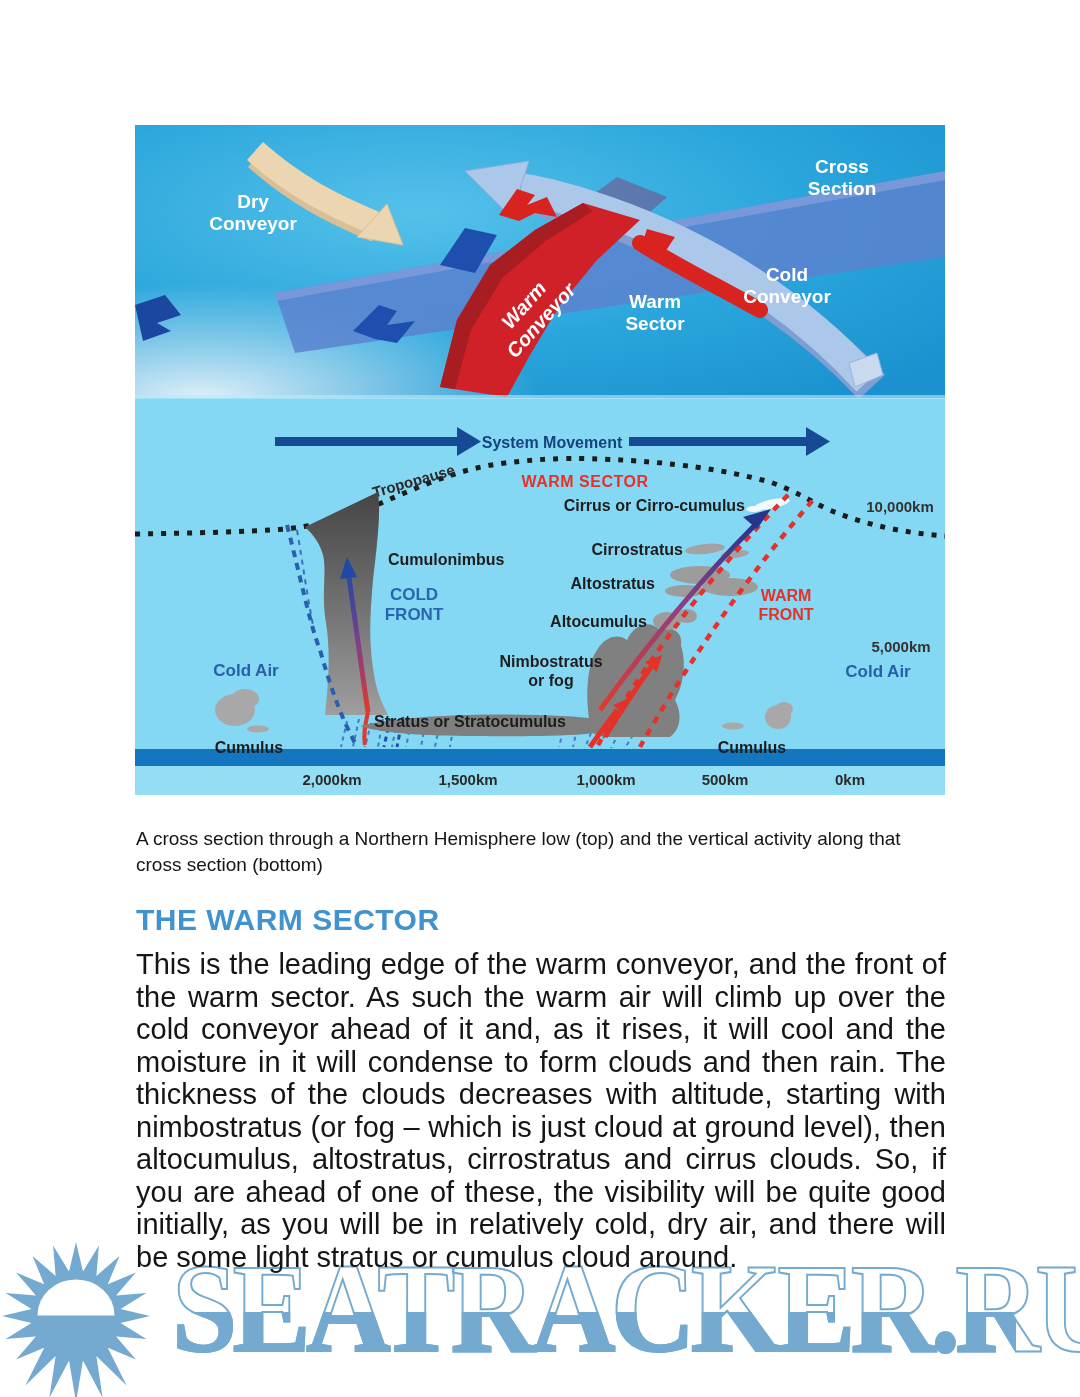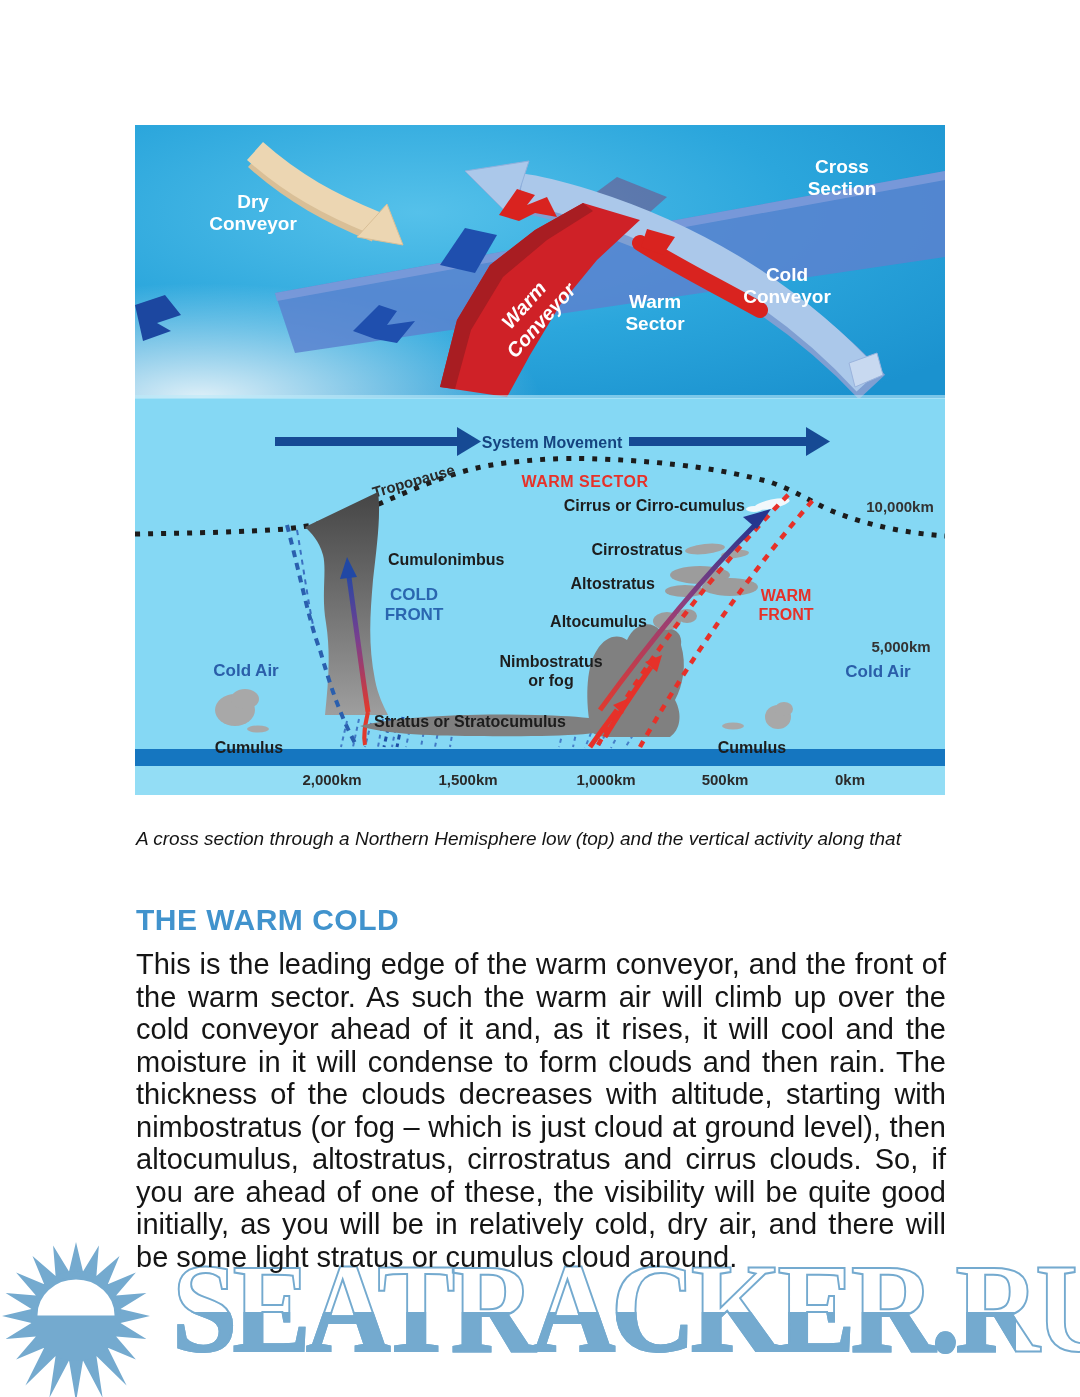--- a/index.html
+++ b/index.html
@@ -1,20 +1,20 @@
 <!DOCTYPE html>
 <html><head>
 <meta charset="utf-8">
 <style>
   html,body{margin:0;padding:0;background:#ffffff;}
   .page{position:relative;width:1080px;height:1397px;background:#fff;overflow:hidden;
         font-family:"Liberation Sans",sans-serif;}
   .diagram{position:absolute;left:135px;top:125px;width:810px;height:670px;}
   .diagram svg{display:block;}
-  .caption{position:absolute;left:136px;top:826px;width:812px;font-style:italic;
+  .caption{position:absolute;left:136px;top:826px;width:812px;
            font-size:19px;line-height:26px;color:#141414;}
   .caption span{display:block;}
   .heading{position:absolute;left:136px;top:903px;font-size:30px;font-weight:bold;
            color:#4193cd;letter-spacing:.5px;}
   .body-text{position:absolute;left:136px;top:948px;width:810px;font-size:29px;
              line-height:32.5px;color:#151515;text-align:justify;z-index:2;}
   .watermark{position:absolute;left:0;top:1230px;width:1080px;height:167px;z-index:1;}
   .wm-sun{position:absolute;left:-4px;top:8px;}
   .wm-text{position:absolute;left:172px;top:16px;width:908px;
            font-family:"Liberation Serif",serif;font-weight:bold;font-size:126px;
@@ -223,23 +223,24 @@
         <text x="471" y="660">1,000km</text>
         <text x="590" y="660">500km</text>
         <text x="715" y="660">0km</text>
       </g>
     </g>
   </svg>
   </div>
 
   <div class="caption">
     <span>A cross section through a Northern Hemisphere low (top) and the vertical activity along that</span>
+    <span>cross section (bottom)</span>
   </div>
 
-  <h2 class="heading" style="margin:0">THE WARM COLD</h2>
+  <h2 class="heading" style="margin:0">THE WARM SECTOR</h2>
   <p class="body-text" style="margin:0">This is the leading edge of the warm conveyor, and the front of the warm sector. As such the warm air will climb up over the cold conveyor ahead of it and, as it rises, it will cool and the moisture in it will condense to form clouds and then rain. The thickness of the clouds decreases with altitude, starting with nimbostratus (or fog – which is just cloud at ground level), then altocumulus, altostratus, cirrostratus and cirrus clouds. So, if you are ahead of one of these, the visibility will be quite good initially, as you will be in relatively cold, dry air, and there will be some light stratus or cumulus cloud around.</p>
 
   <div class="watermark">
     <svg class="wm-sun" width="160" height="167" viewBox="0 0 160 167">
       <polygon fill="#74aacf" points="154,78 124.5,85 150.4,100.9 120.1,98.4 139.9,121.5 111.8,109.8 130.6,147.6 100.4,118.1 106.6,159.8 87,122.5 80,164 73,122.5 53.4,159.8 59.6,118.1 29.4,147.6 48.2,109.8 20.1,121.5 39.9,98.4 9.6,100.9 35.5,85 6,78 35.5,71 9.6,55.1 39.9,57.6 20.1,34.5 48.2,46.2 36.5,18.1 59.6,37.9 57.1,7.6 73,33.5 80,4 87,33.5 102.9,7.6 100.4,37.9 123.5,18.1 111.8,46.2 139.9,34.5 120.1,57.6 150.4,55.1 124.5,71"></polygon>
       <circle cx="80" cy="78" r="45" fill="#74aacf"></circle>
       <path d="M40,77 A40,37 0 0 1 120,77 L120,79 L40,79 Z" fill="#ffffff" stroke="#74aacf" stroke-width="3"></path>
     </svg>
     <div class="wm-text">SEATRACKER.RU</div>
   </div>

